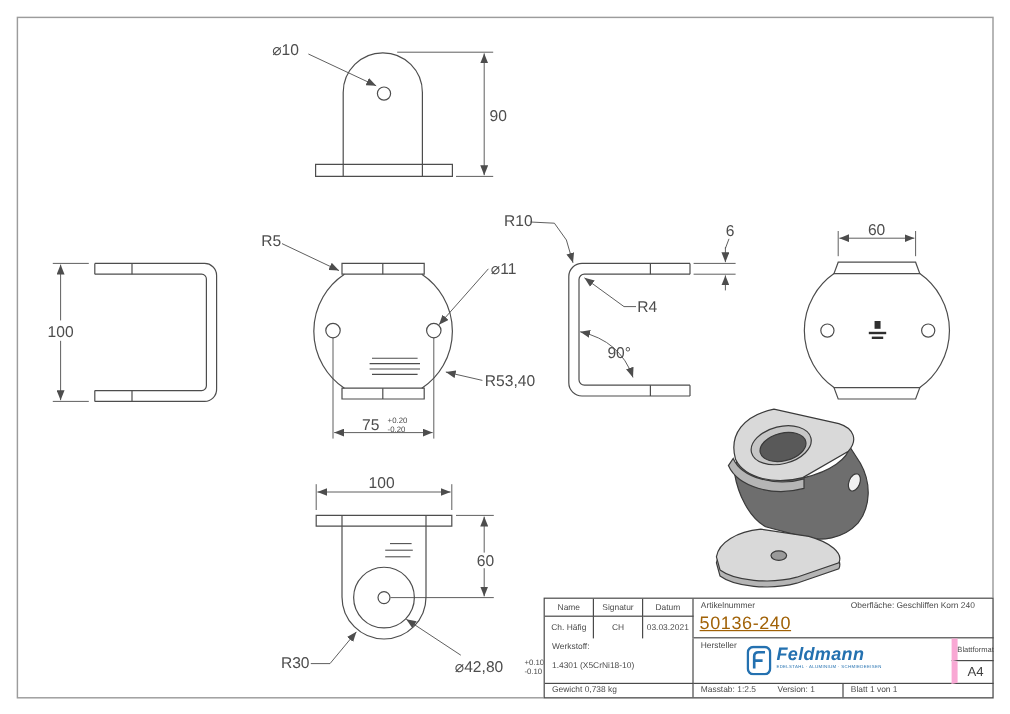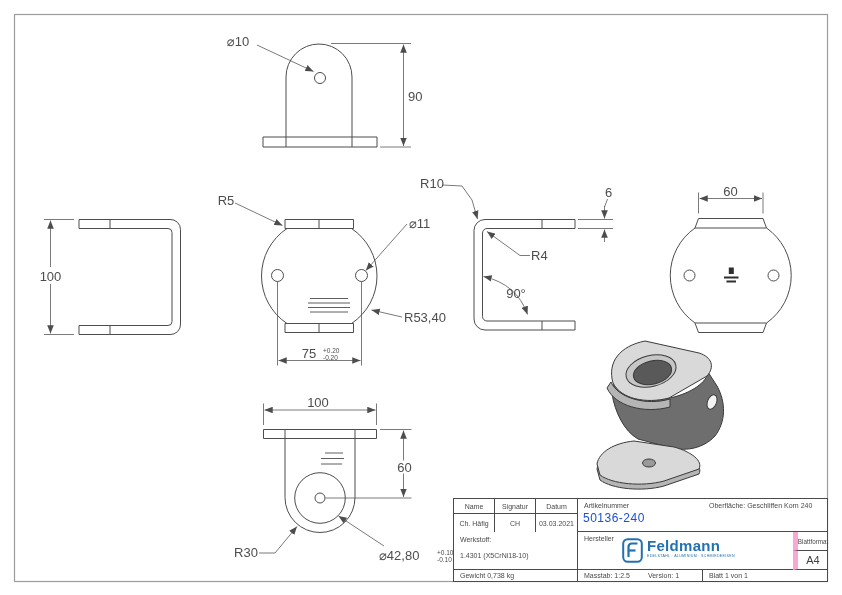--- a/index.html
+++ b/index.html
@@ -8,23 +8,23 @@
   #cad text{font-family:"Liberation Sans",sans-serif;fill:#4d4d4d;}
   .dimtxt{font-size:13px;}
   .toltxt{font-size:6.5px;}
   
   .tblock{position:absolute;left:453px;top:498px;width:375px;height:84px;border:1px solid #4a4a4a;
           box-sizing:border-box;font-size:7px;color:#4a4a4a;background:#fff;}
   .c{position:absolute;box-sizing:border-box;display:flex;align-items:center;}
   .ctr{justify-content:center;}
   .br{border-right:1px solid #4a4a4a;} .bb{border-bottom:1px solid #4a4a4a;} .bl{border-left:5px solid #f9a8d4;}
   .abs{position:absolute;}
-  .artnum{font-size:12px;letter-spacing:.5px;color:#1d4ed8;white-space:nowrap;}
+  .artnum{font-size:15px;letter-spacing:.5px;color:#a16207;white-space:nowrap;text-decoration:underline;}
   .logo{position:absolute;left:44px;top:6px;display:flex;align-items:flex-start;gap:4px;}
-  .logotxt{font-size:15px;font-weight:600;letter-spacing:.3px;line-height:15px;}
+  .logotxt{font-size:15px;font-weight:600;letter-spacing:.3px;line-height:15px;font-style:italic;}
   .logotag{font-size:3.6px;letter-spacing:.3px;white-space:nowrap;margin-top:1px;}
   .fmt{font-size:6.3px;}
   .a4{font-size:11px;color:#3f3f3f;}
   .smallgap{margin-left:18px;}
 </style>
 </head>
 <body>
 
 <div id="sheet">
 

